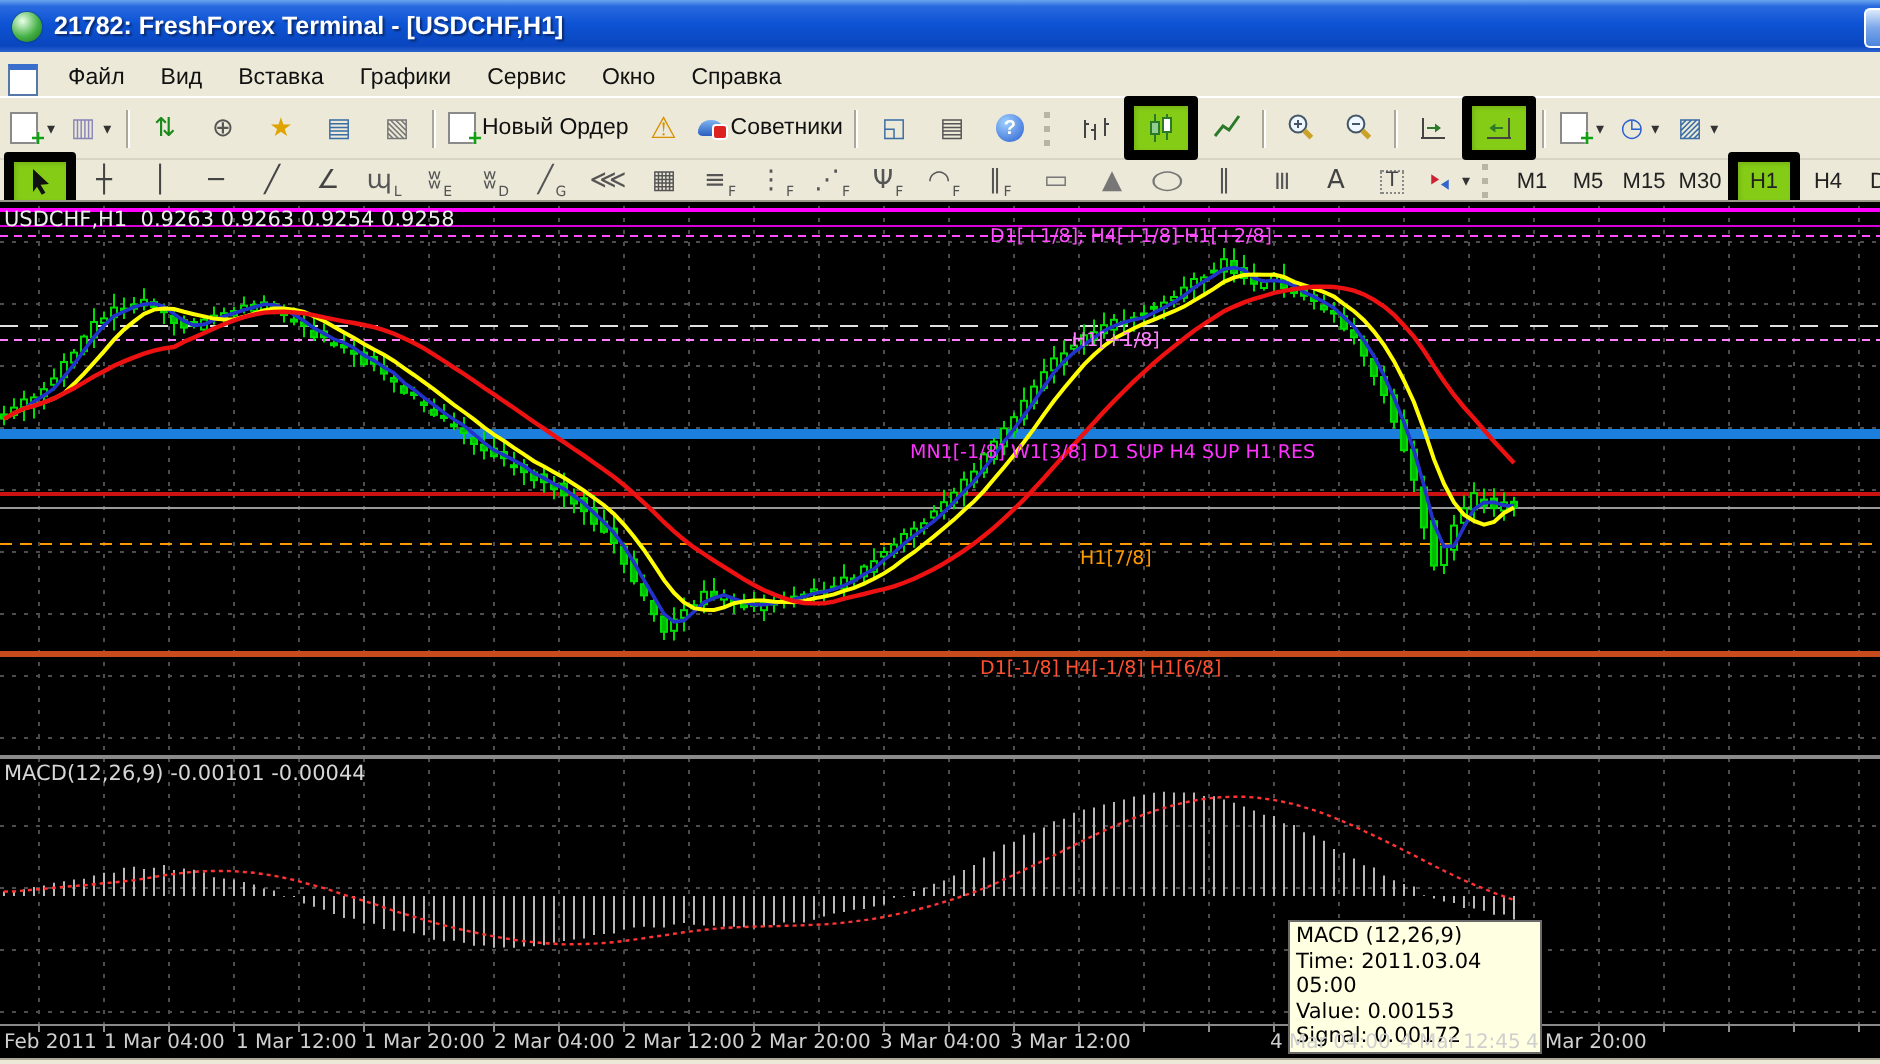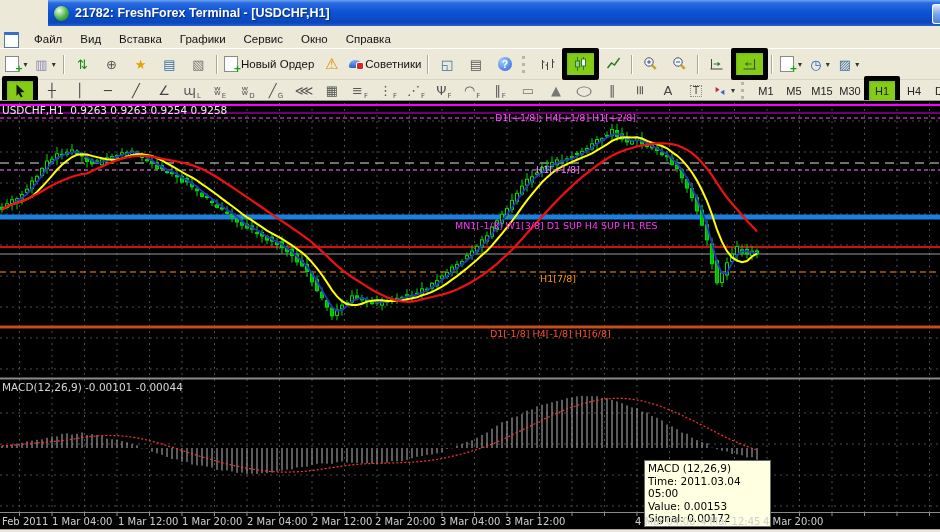--- a/index.html
+++ b/index.html
@@ -1,21 +1,21 @@
 <!DOCTYPE html>
 <html><head>
 <meta charset="utf-8">
 <style>
   html,body{margin:0;padding:0;background:#000;}
   body{width:940px;height:532px;overflow:hidden;font-family:"Liberation Sans",sans-serif;-webkit-font-smoothing:antialiased;}
   .window{position:relative;width:940px;height:532px;background:#ece9d8;}
 
   
   .titlebar{height:26px;display:flex;align-items:center;gap:6px;padding:0 6px;
-    background:linear-gradient(180deg,#6aa5ee 0%,#2a6ae0 12%,#0d53d4 45%,#0a46be 88%,#2a63cf 100%);position:relative;margin-left:48px;}
+    background:linear-gradient(180deg,#6aa5ee 0%,#2a6ae0 12%,#0d53d4 45%,#0a46be 88%,#2a63cf 100%);position:relative;}
   .logo-ball{width:15px;height:15px;border-radius:50%;flex:0 0 auto;
     background:radial-gradient(circle at 35% 30%,#eaffea,#46b246 55%,#1b6e1b);box-shadow:0 0 1px #033;}
   .title-text{color:#fff;font-weight:bold;font-size:12.5px;text-shadow:1px 1px 1px #0a2a6e;white-space:nowrap;}
   .edge-btn{position:absolute;right:0;top:4px;width:7px;height:18px;border-radius:3px 0 0 3px;
     background:linear-gradient(180deg,#dce9fb,#7aa6ea 50%,#4b85dd);border:1px solid #fff;border-right:none;}
 
   
   .menubar{height:22px;display:flex;align-items:flex-end;background:#ece9d8;font-size:11.5px;color:#111;border-bottom:1px solid #fff;}
   .mini-doc{width:13px;height:12px;background:#fff;border:1px solid #5577aa;border-top:3px solid #3a6ecc;margin:0 6px 0 4px;}
   .menu-item{padding:3px 9px;cursor:default;}

